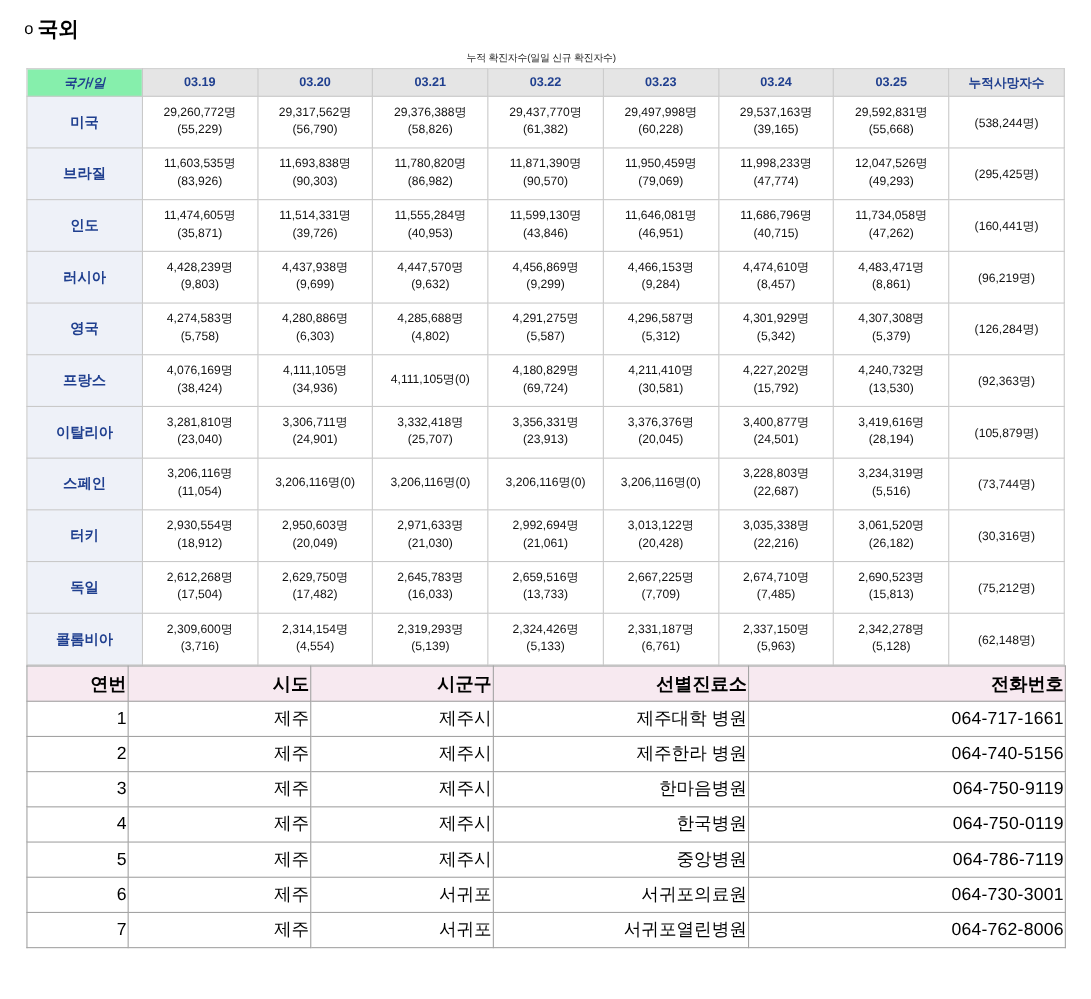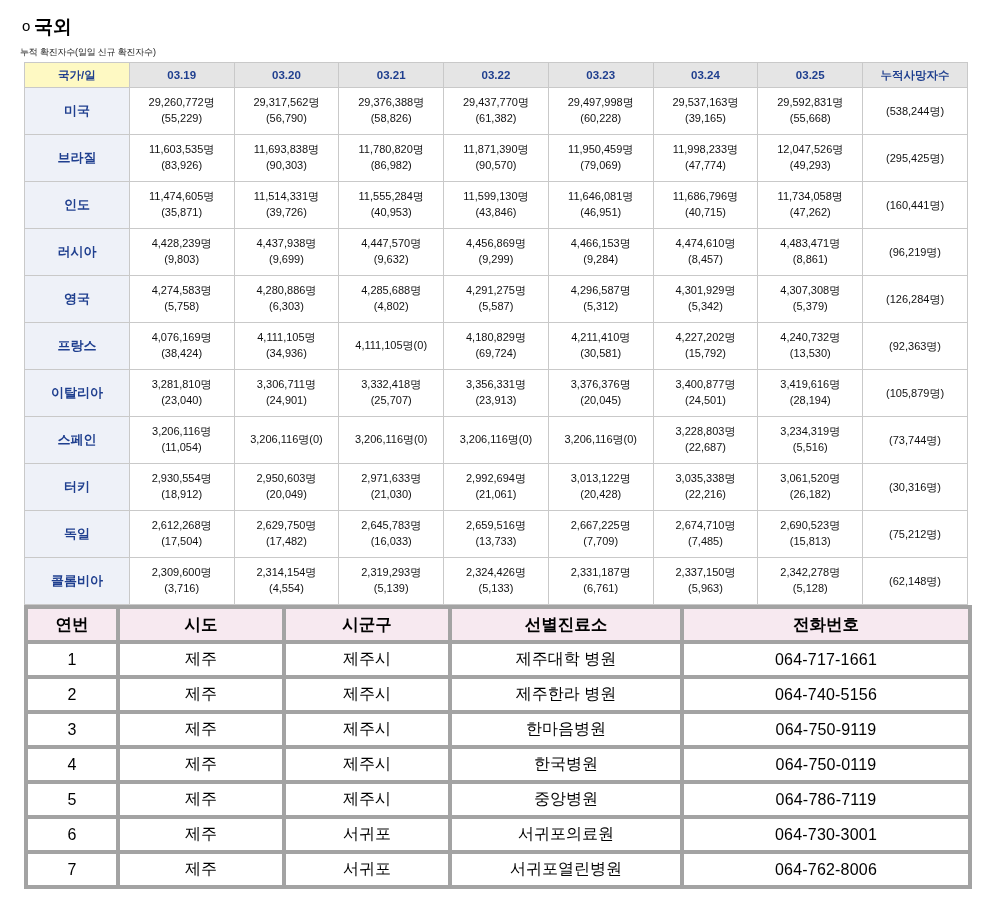--- a/index.html
+++ b/index.html
@@ -30,21 +30,21 @@
     letter-spacing: -0.3px;
     margin: 0 0 6px 2px;
   }
   .sec1-title .marker {
     font-size: 15px;
     font-weight: normal;
     vertical-align: 2px;
     margin-right: 4px;
   }
   .note-right {
-    text-align: left;
+    text-align: center;
     font-size: 9px;
     color: #1a1a1a;
     margin: 0 8px 3px 0;
     letter-spacing: -0.2px;
   }
 
   table.world {
     border-collapse: collapse;
     width: 944px;
     margin-left: 4px;
@@ -59,21 +59,22 @@
     padding: 0;
   }
   table.world thead th {
     height: 24px;
     background: #e5e5e5;
     color: #1f3f8f;
     font-weight: bold;
     font-size: 11.5px;
   }
   table.world thead th.country-head {
-    background: #fef9c3;
+    background: #86efac;
+    font-style: italic;
   }
   table.world tbody td.country {
     background: #eef1f8;
     color: #1f3f8f;
     font-weight: bold;
     font-size: 13px;
     width: 100px;
   }
   table.world tbody tr {
     height: 47px;
@@ -108,22 +109,22 @@
   }
 
   table.clinic {
     border-collapse: collapse;
     width: 944px;
     margin-left: 4px;
     table-layout: fixed;
   }
   table.clinic th,
   table.clinic td {
-    border: 4px solid #a3a3a3;
-    text-align: center;
+    border: 1px solid #a3a3a3;
+    text-align: right;
     vertical-align: middle;
     height: 29px;
     font-size: 16px;
   }
   table.clinic thead th {
     background: #f7e9f0;
     font-weight: bold;
     font-size: 16.5px;
   }
   table.clinic td {

